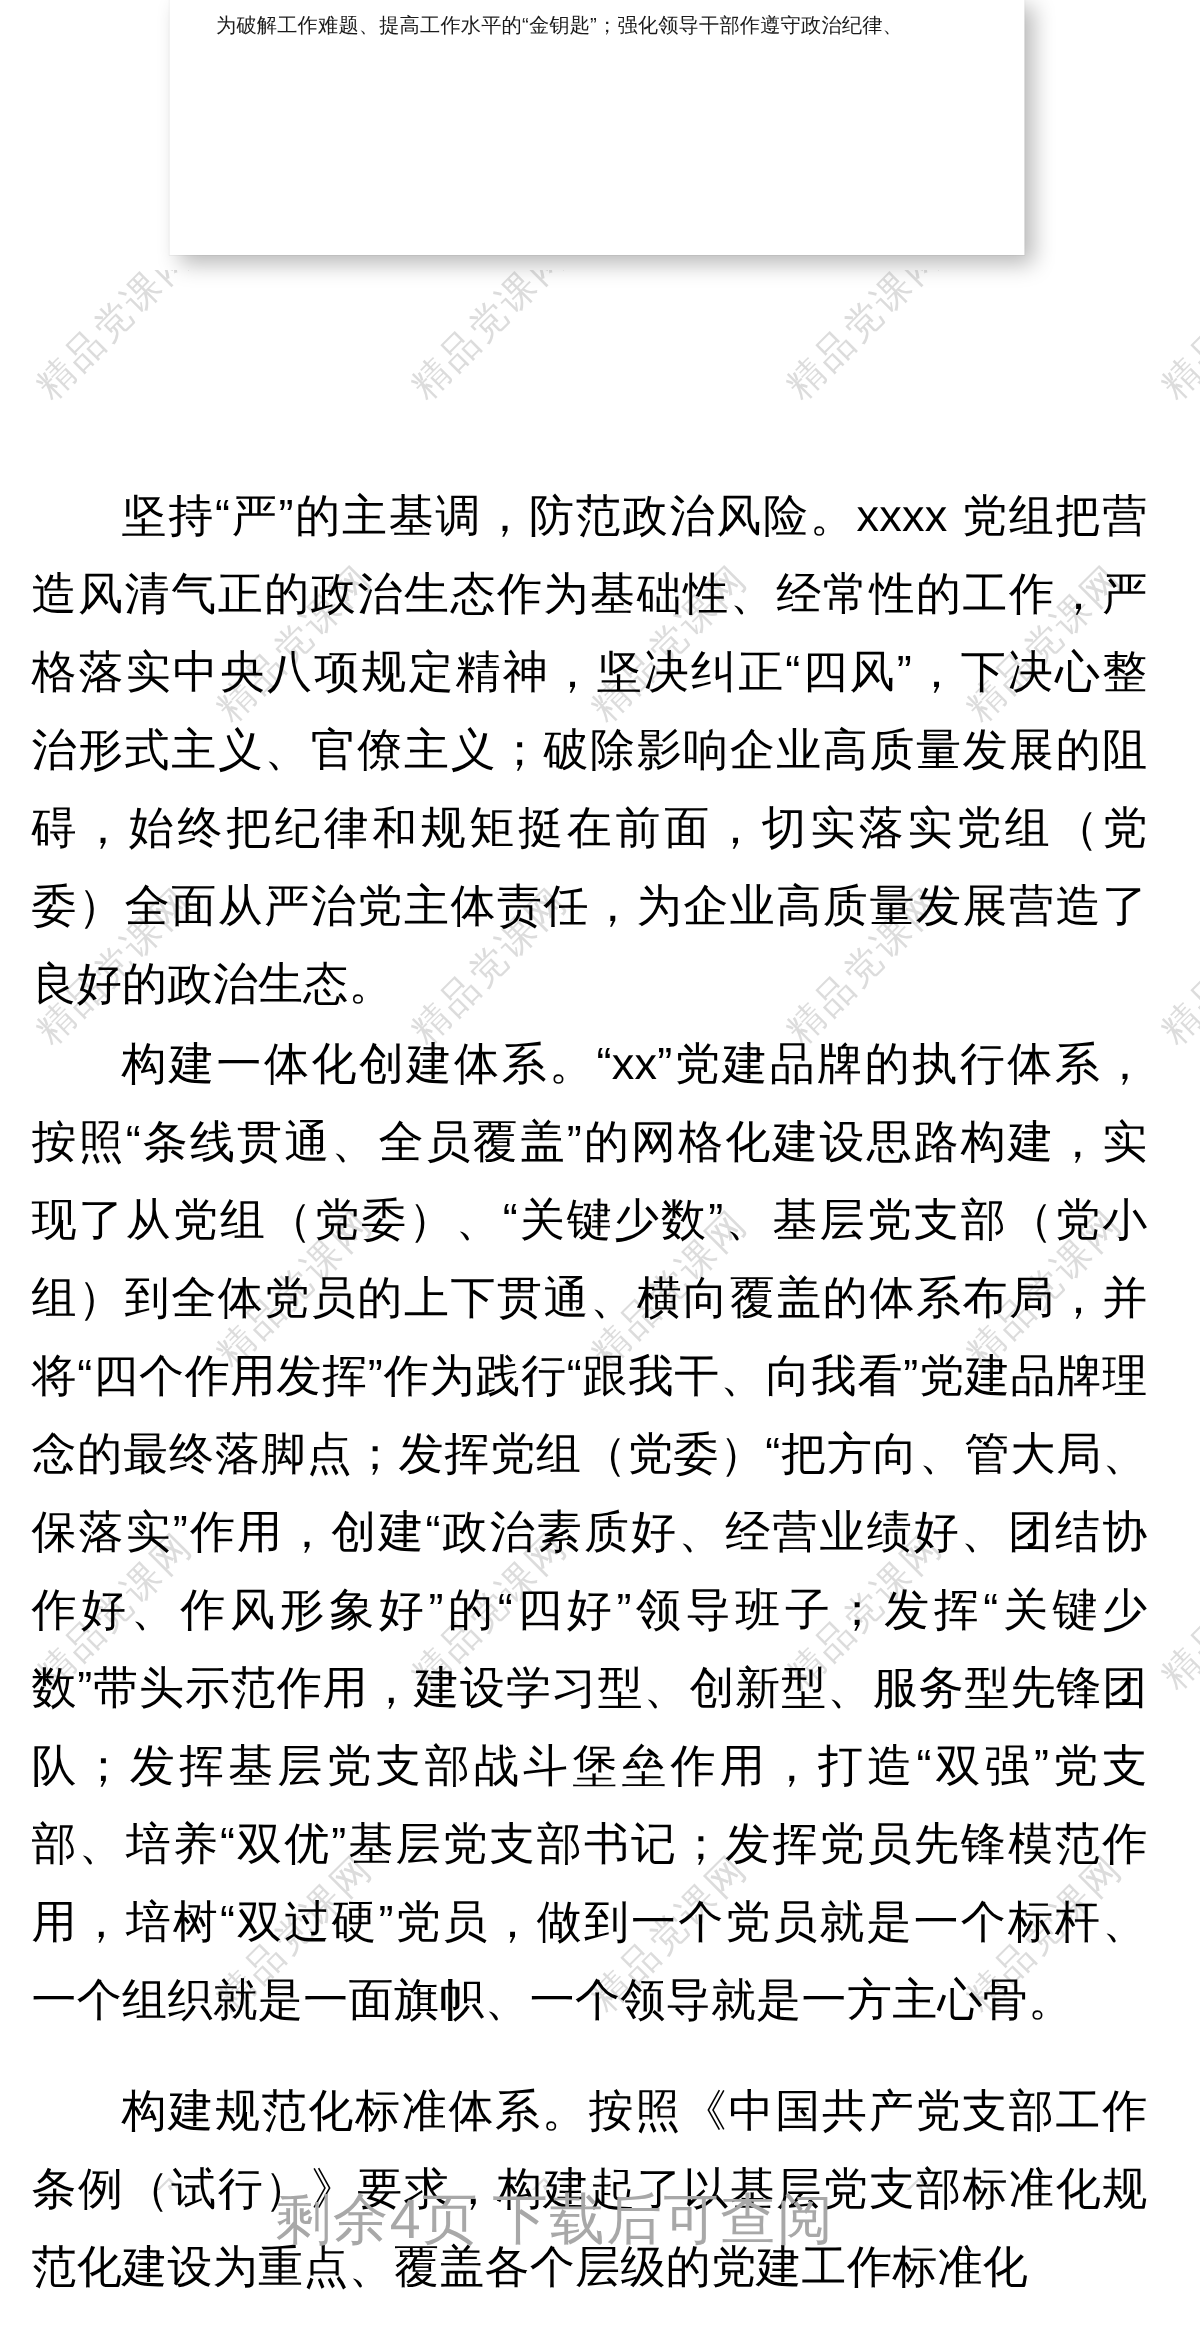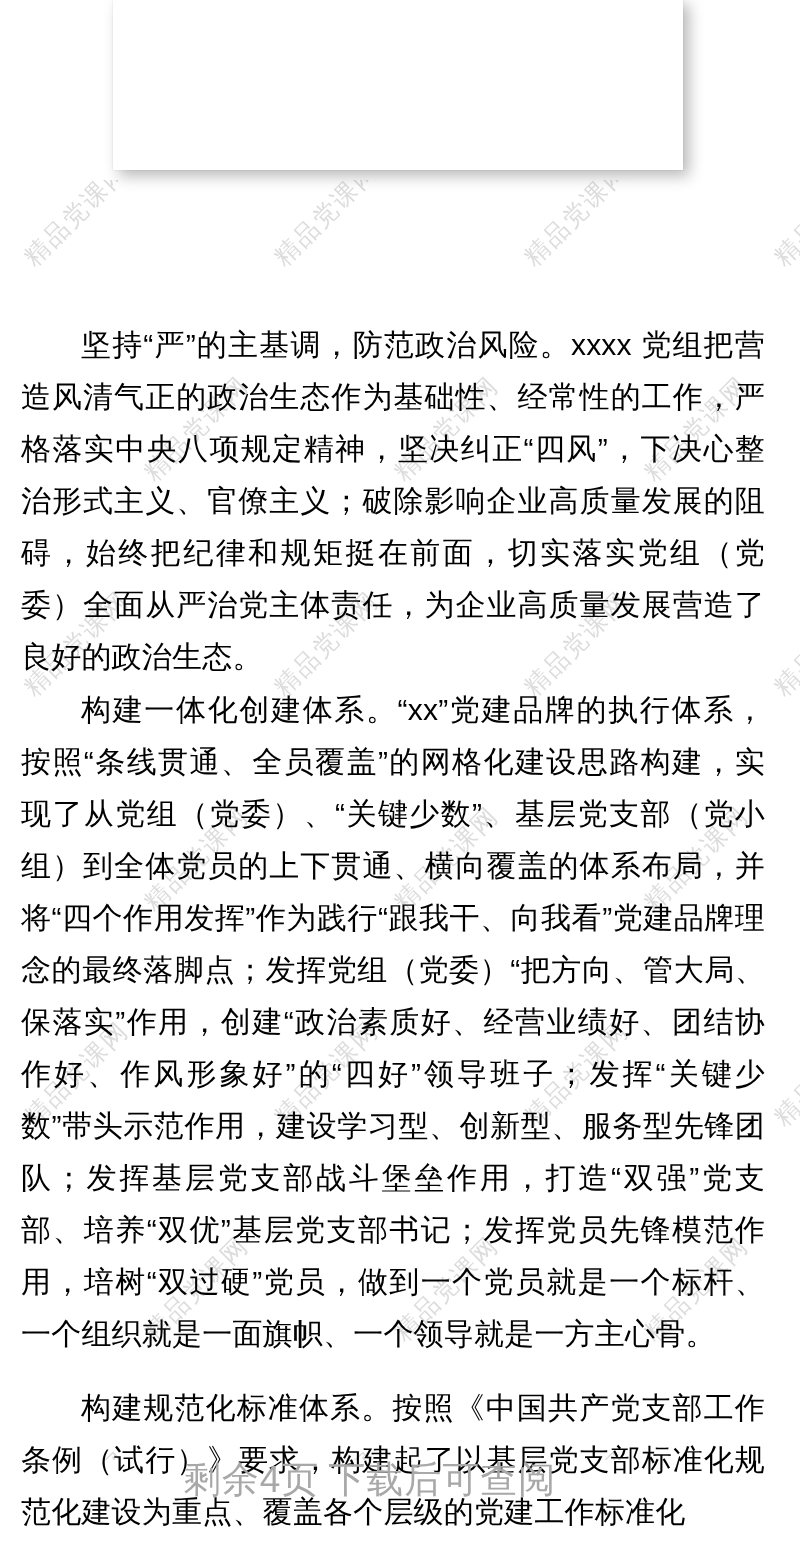--- a/index.html
+++ b/index.html
@@ -109,20 +109,21 @@
     color: #a8a8a8;
     letter-spacing: 1px;
   }
 </style>
 </head>
 <body>
 
 <div id="page-card-wrap">
   <div id="page-card">
     <div id="page-card-inner">
+      <div class="card-line">为破解工作难题、提高工作水平的“金钥匙”；强化领导干部作遵守政治纪律、</div>
     </div>
   </div>
 </div>
 
 <div id="watermark-layer">
     <span class="wm" style="left: 40px; top: 60px;">精品党课网</span>
     <span class="wm" style="left: 290px; top: 60px;">精品党课网</span>
     <span class="wm" style="left: 540px; top: 60px;">精品党课网</span>
     <span class="wm" style="left: 790px; top: 60px;">精品党课网</span>
     <span class="wm" style="left: -90px; top: 275px;">精品党课网</span>

